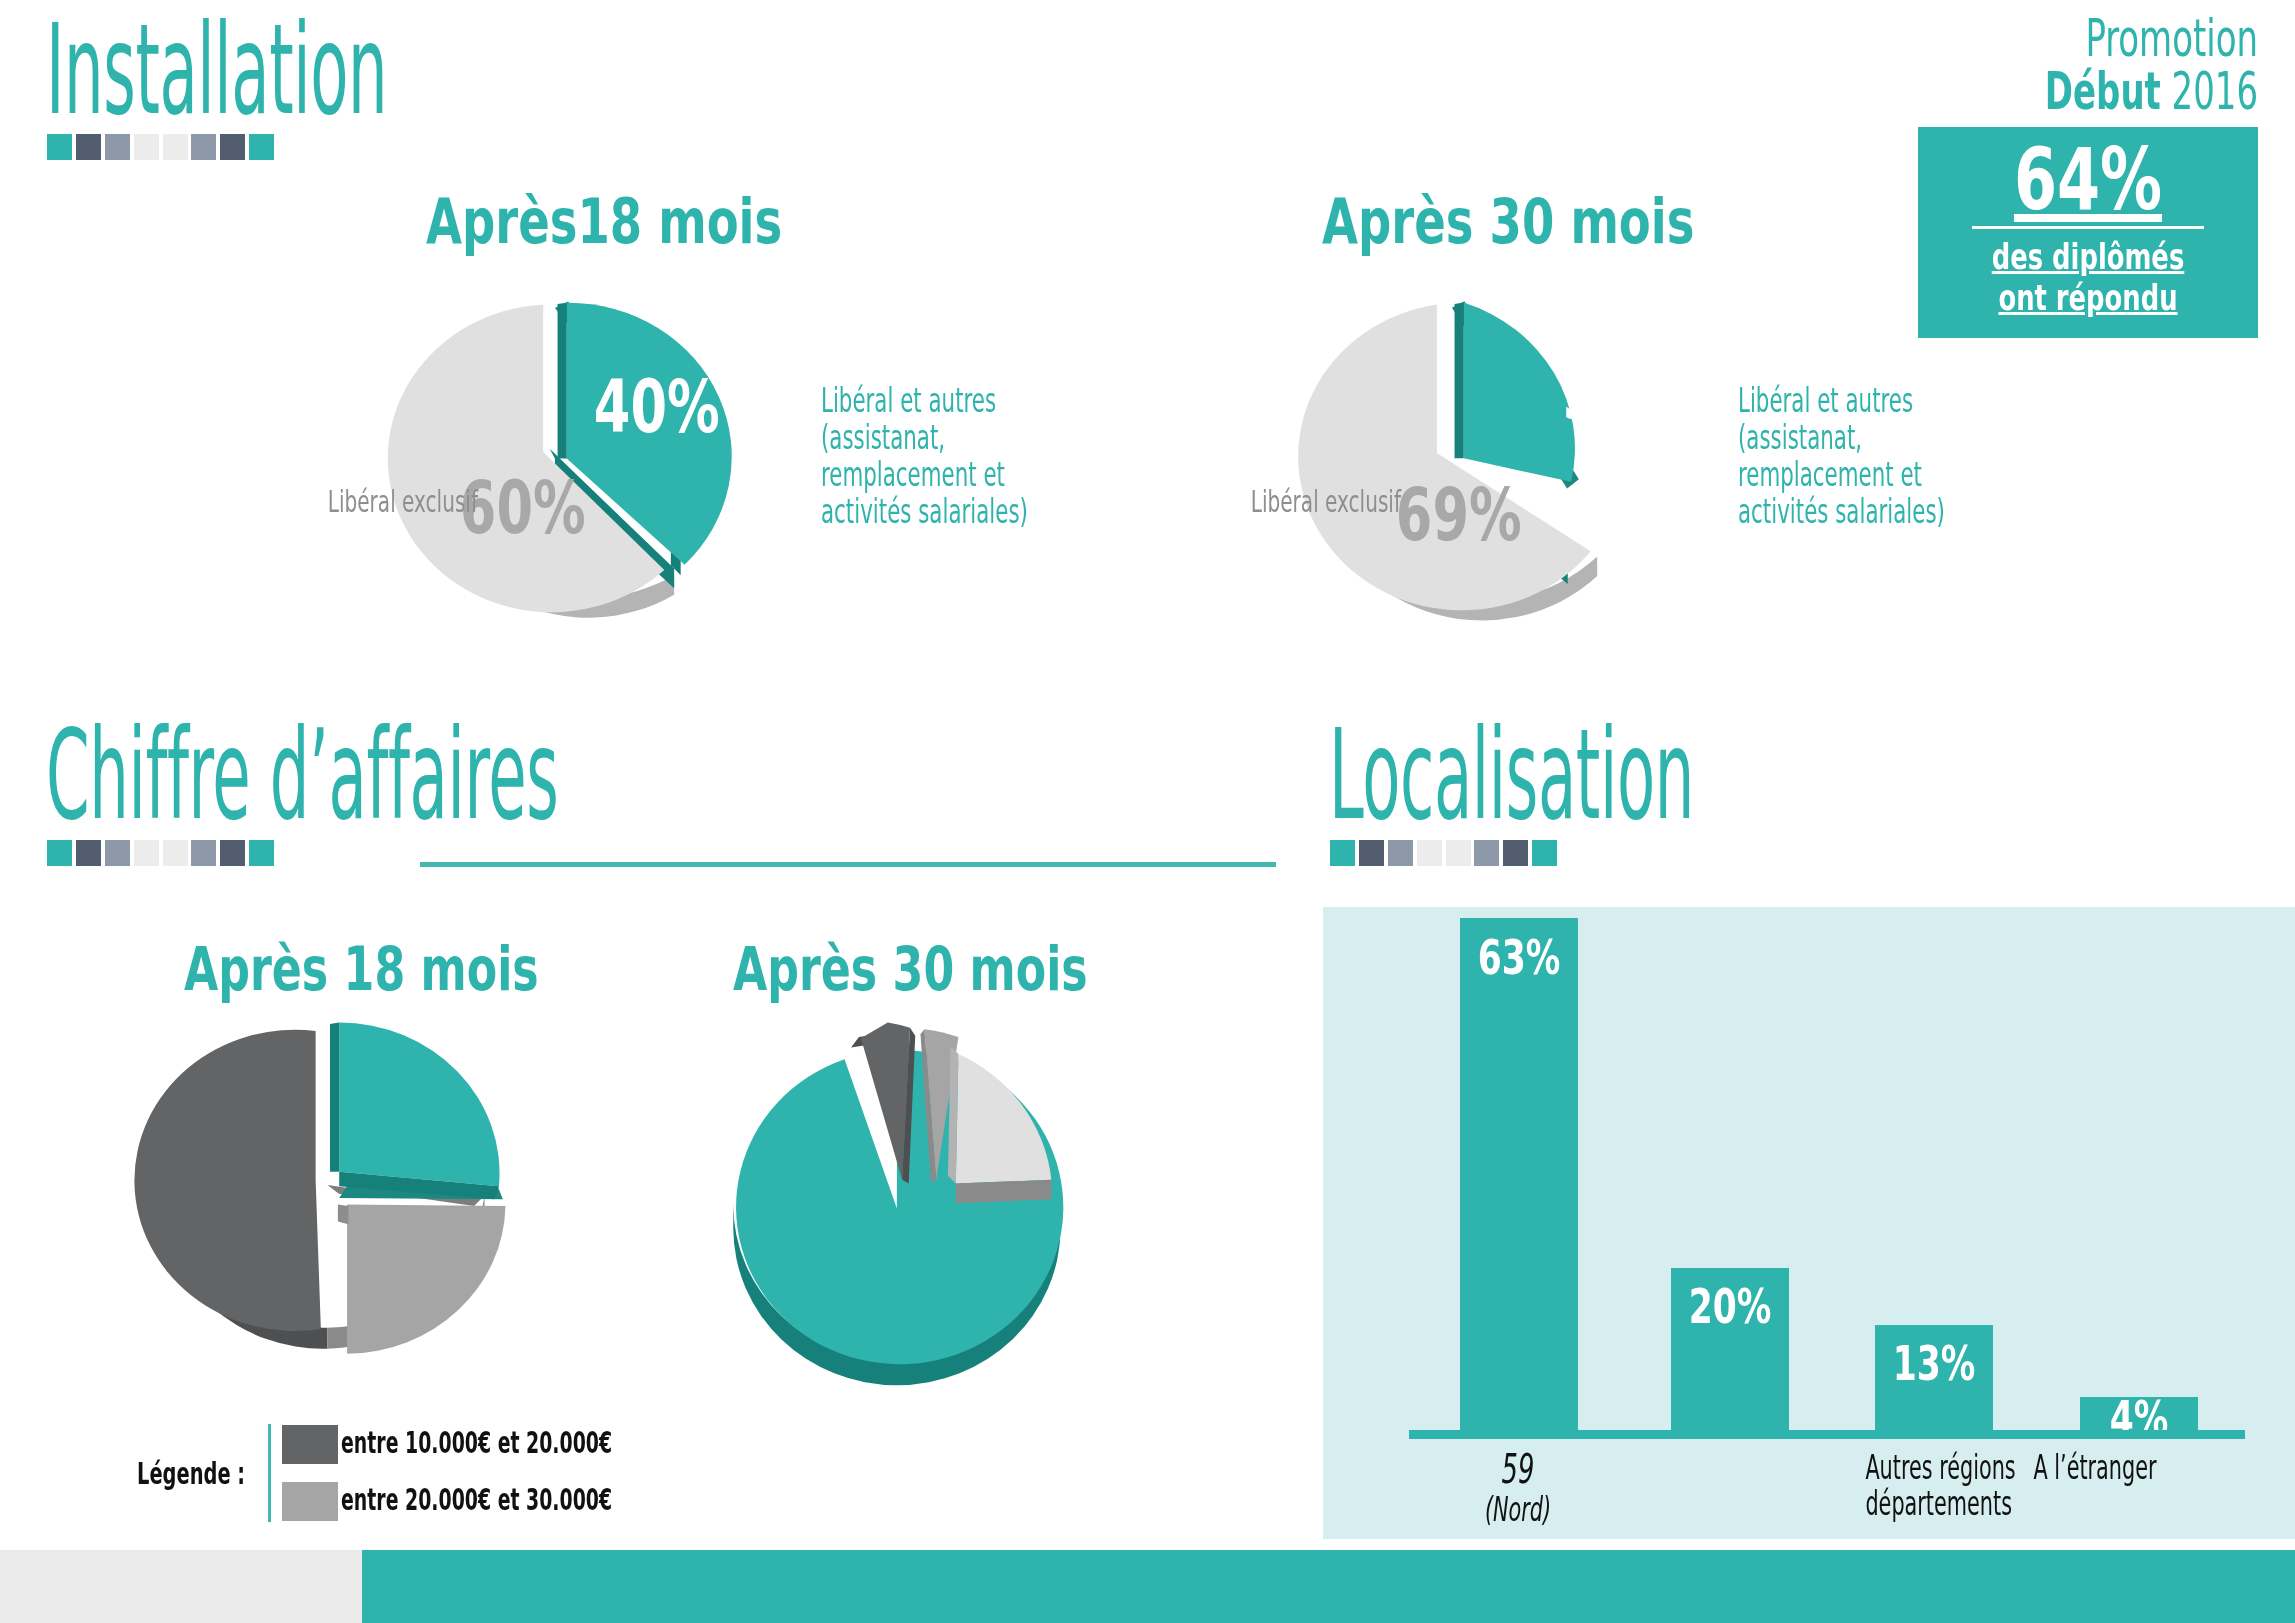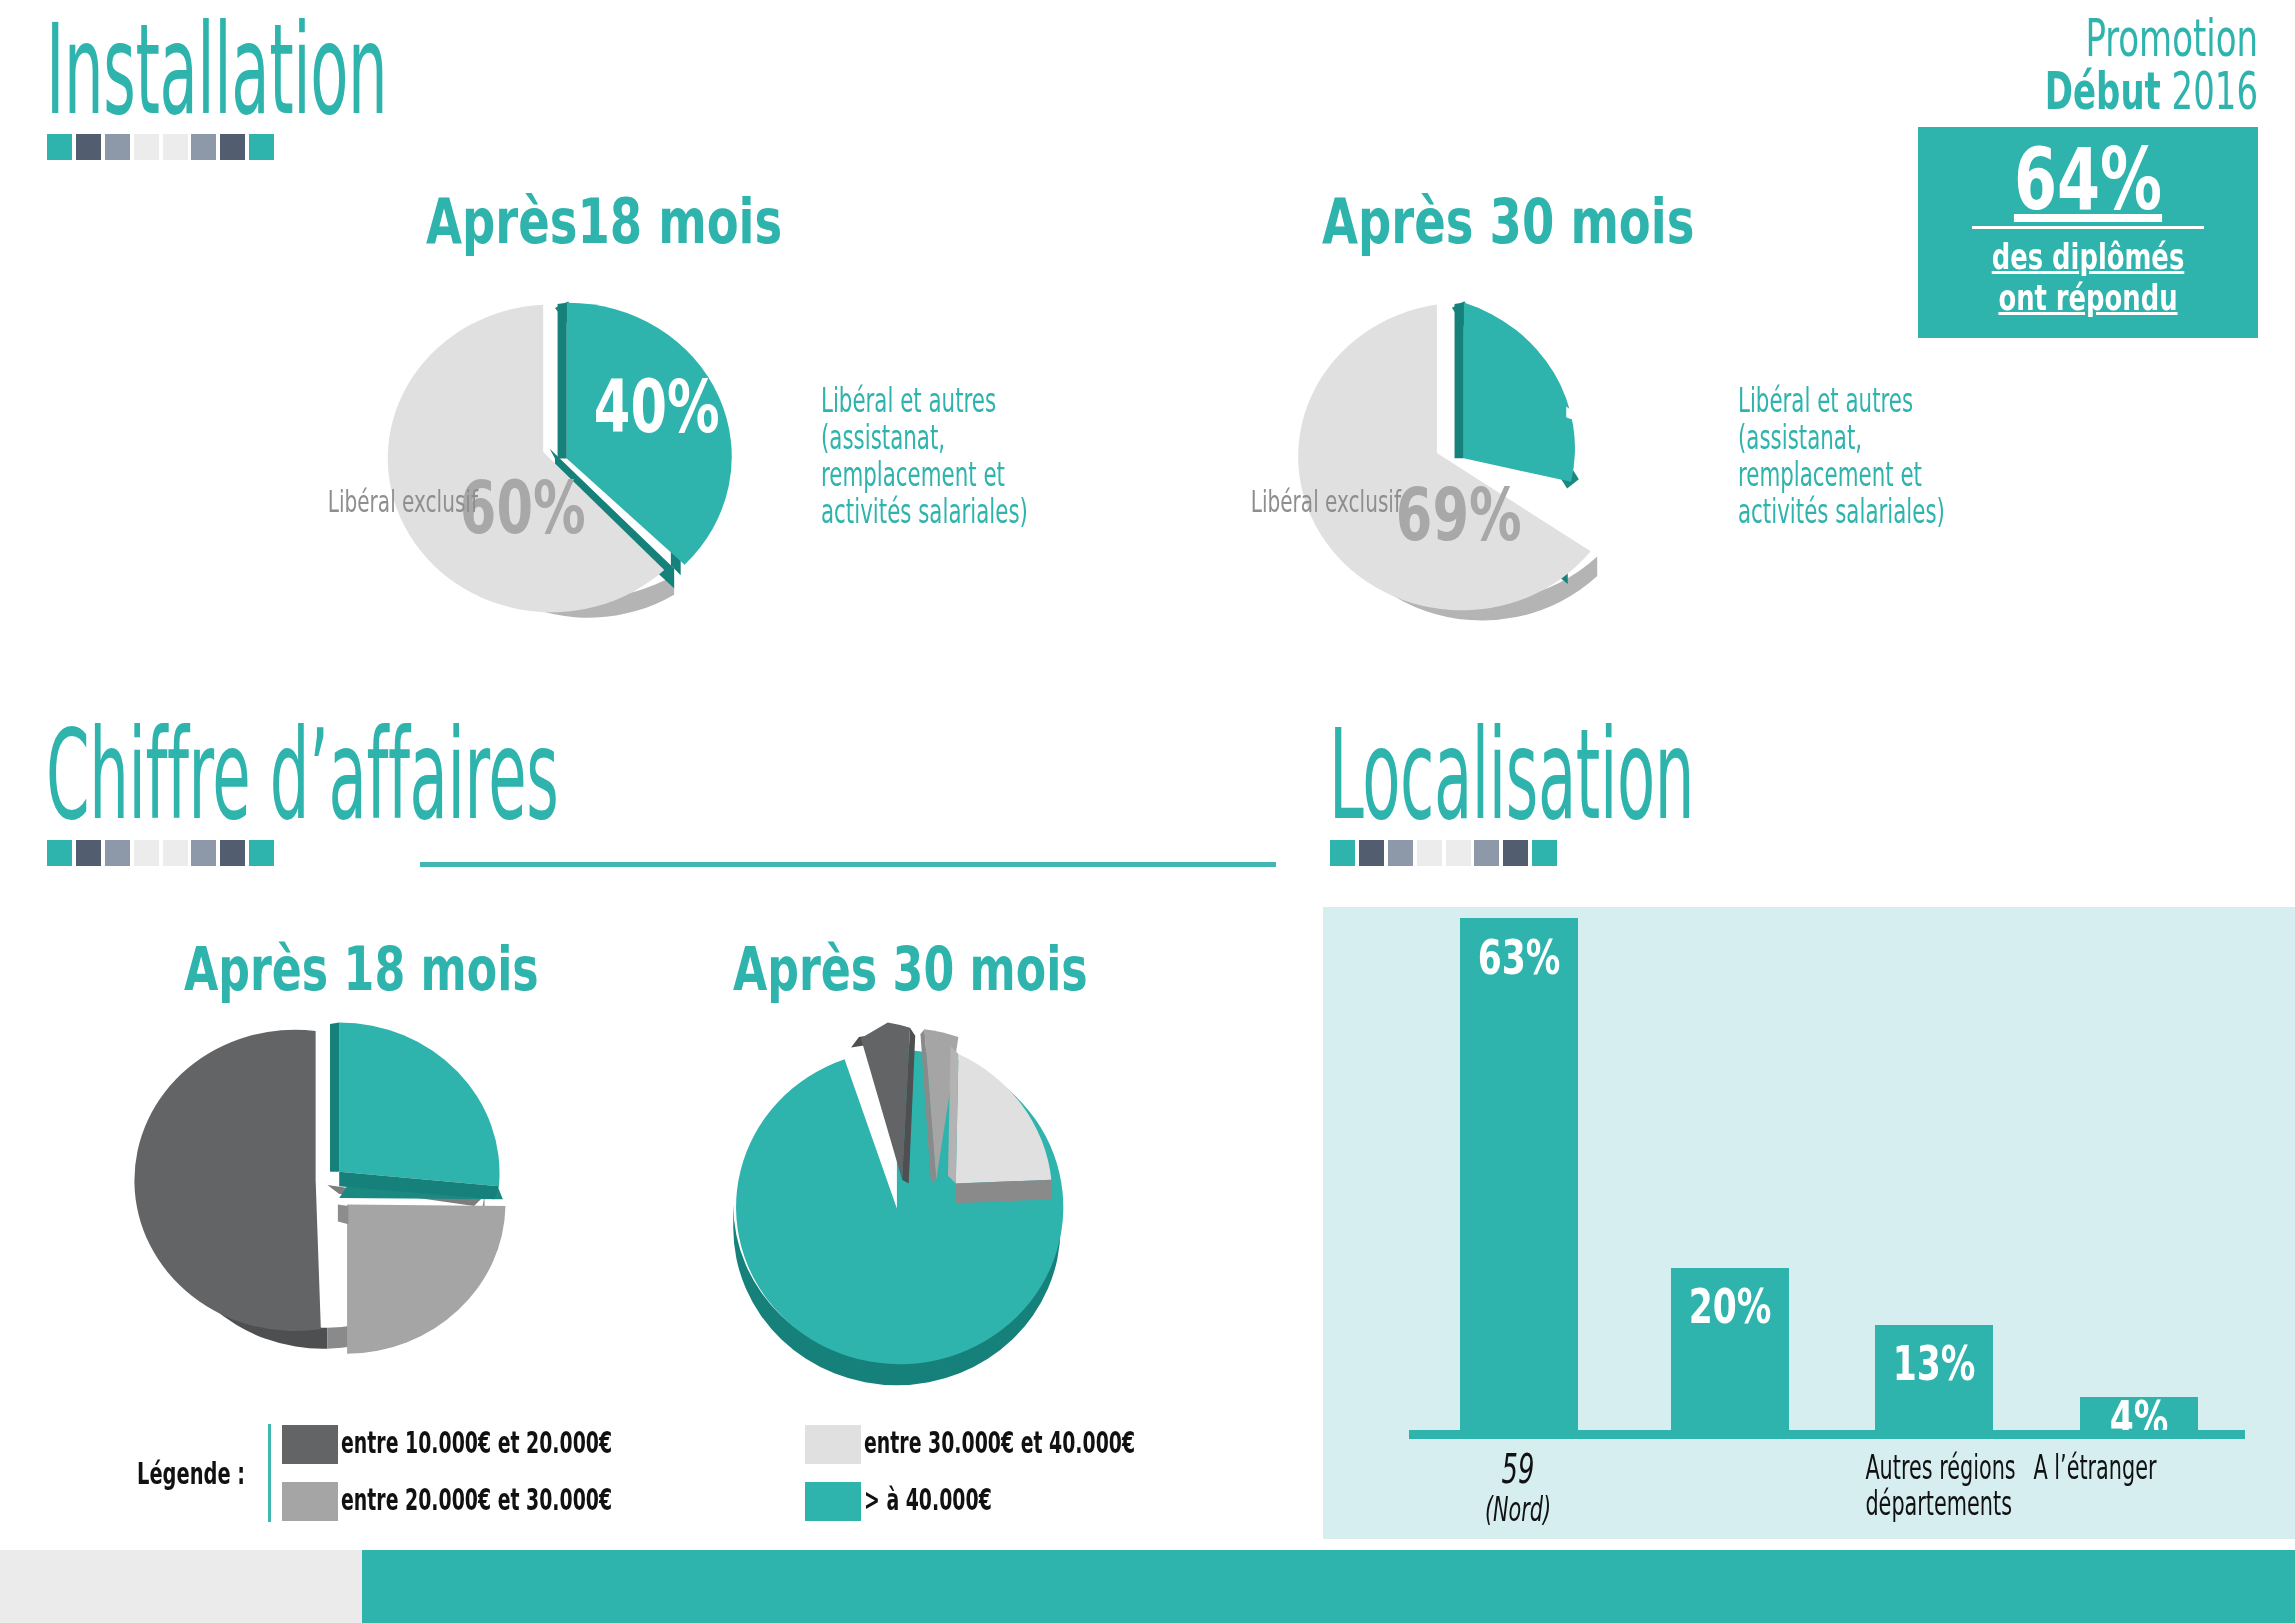--- a/index.html
+++ b/index.html
@@ -281,30 +281,20 @@
     <div class="lg-col">
       <div class="lg-item">
         <div class="lg-sw" style="background:#636466"></div>
         <div class="lg-tx">entre 10.000€ et 20.000€</div>
       </div>
       <div class="lg-item">
         <div class="lg-sw" style="background:#a5a5a5"></div>
         <div class="lg-tx">entre 20.000€ et 30.000€</div>
       </div>
     </div>
-    <div class="lg-col" style="margin-left:183px;">
-      <div class="lg-item">
-        <div class="lg-sw" style="background:#e0e0e0"></div>
-        <div class="lg-tx">entre 30.000€ et 40.000€</div>
-      </div>
-      <div class="lg-item">
-        <div class="lg-sw" style="background:#2fb3ad"></div>
-        <div class="lg-tx">&gt; à 40.000€</div>
-      </div>
-    </div>
   </div>
 
   <div class="sect-title" style="left:1329px; top:713px; font-size:124px; height:98px;">Localisation</div>
 
   <div class="sq-strip" style="left:1330px; top:840px;">
     <div class="sq" style="background:#2fb3ad"></div>
     <div class="sq" style="background:#525e70"></div>
     <div class="sq" style="background:#8d99a8"></div>
     <div class="sq" style="background:#ececec"></div>
     <div class="sq" style="background:#ececec"></div>

